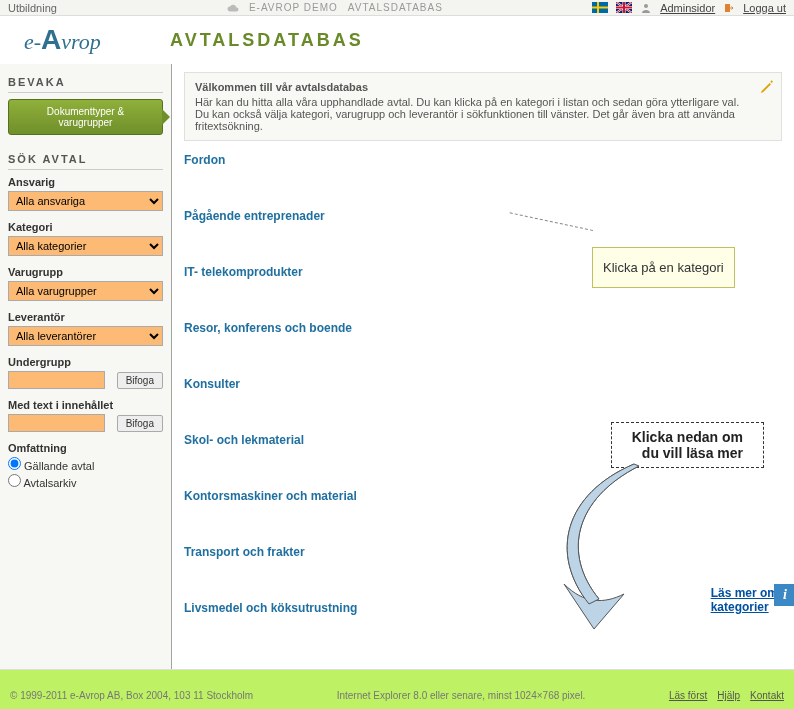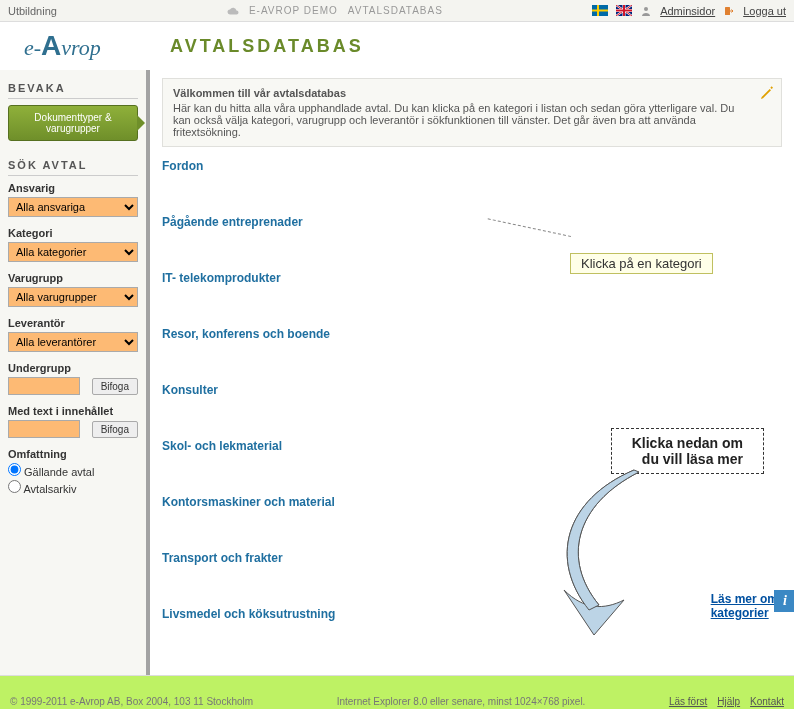--- a/index.html
+++ b/index.html
@@ -5,21 +5,21 @@
   * { box-sizing: border-box; margin: 0; padding: 0; }
   body {
     font-family: Verdana, Arial, sans-serif;
     font-size: 11px;
     color: #333;
     background: #fff;
     width: 794px;
   }
   
   .topstrip {
-    height: 22px;
+    height: 16px;
     background: #f4f4f0;
     border-bottom: 1px solid #ddd;
     display: flex;
     align-items: center;
     padding: 0 8px;
     font-size: 11px;
     color: #666;
   }
   .topstrip .right { margin-left: auto; display: flex; align-items: center; gap: 8px;}
   .flag { width: 16px; height: 11px; display:inline-block; }
@@ -43,23 +43,23 @@
   .pagetitle {
     font-family: "Trebuchet MS", Verdana, sans-serif;
     letter-spacing: 3px;
     font-size: 18px;
     color: #6a8a2a;
     font-weight: bold;
   }
   
   .cols { display: flex; }
   .leftcol {
-    width: 150px;
+    width: 172px;
     background: #f7f7f3;
-    border-right: 4px solid #a3a3a3;
+    border-right: 1px solid #a3a3a3;
     padding: 6px 8px 20px;
   }
   .rightcol {
     flex: 1;
     padding: 8px 12px 12px;
     min-height: 600px;
     position: relative;
   }
   
   .sectionhead {
@@ -142,21 +142,21 @@
     font-weight: bold;
     font-size: 12px;
     cursor: pointer;
   }
   
   .callout1 {
     position:absolute;
     left: 420px; top: 183px;
     background:#ffffe8;
     border:1px solid #c0c060;
-    padding:2px 10px;
+    padding:12px 10px;
     font-size:13px;
     color:#333;
   }
   .callout1::before{
     content:"";
     position:absolute;
     left:-85px; top:-18px;
     width:85px; height:30px;
     border-top:1px dashed #888;
     transform: rotate(12deg);

